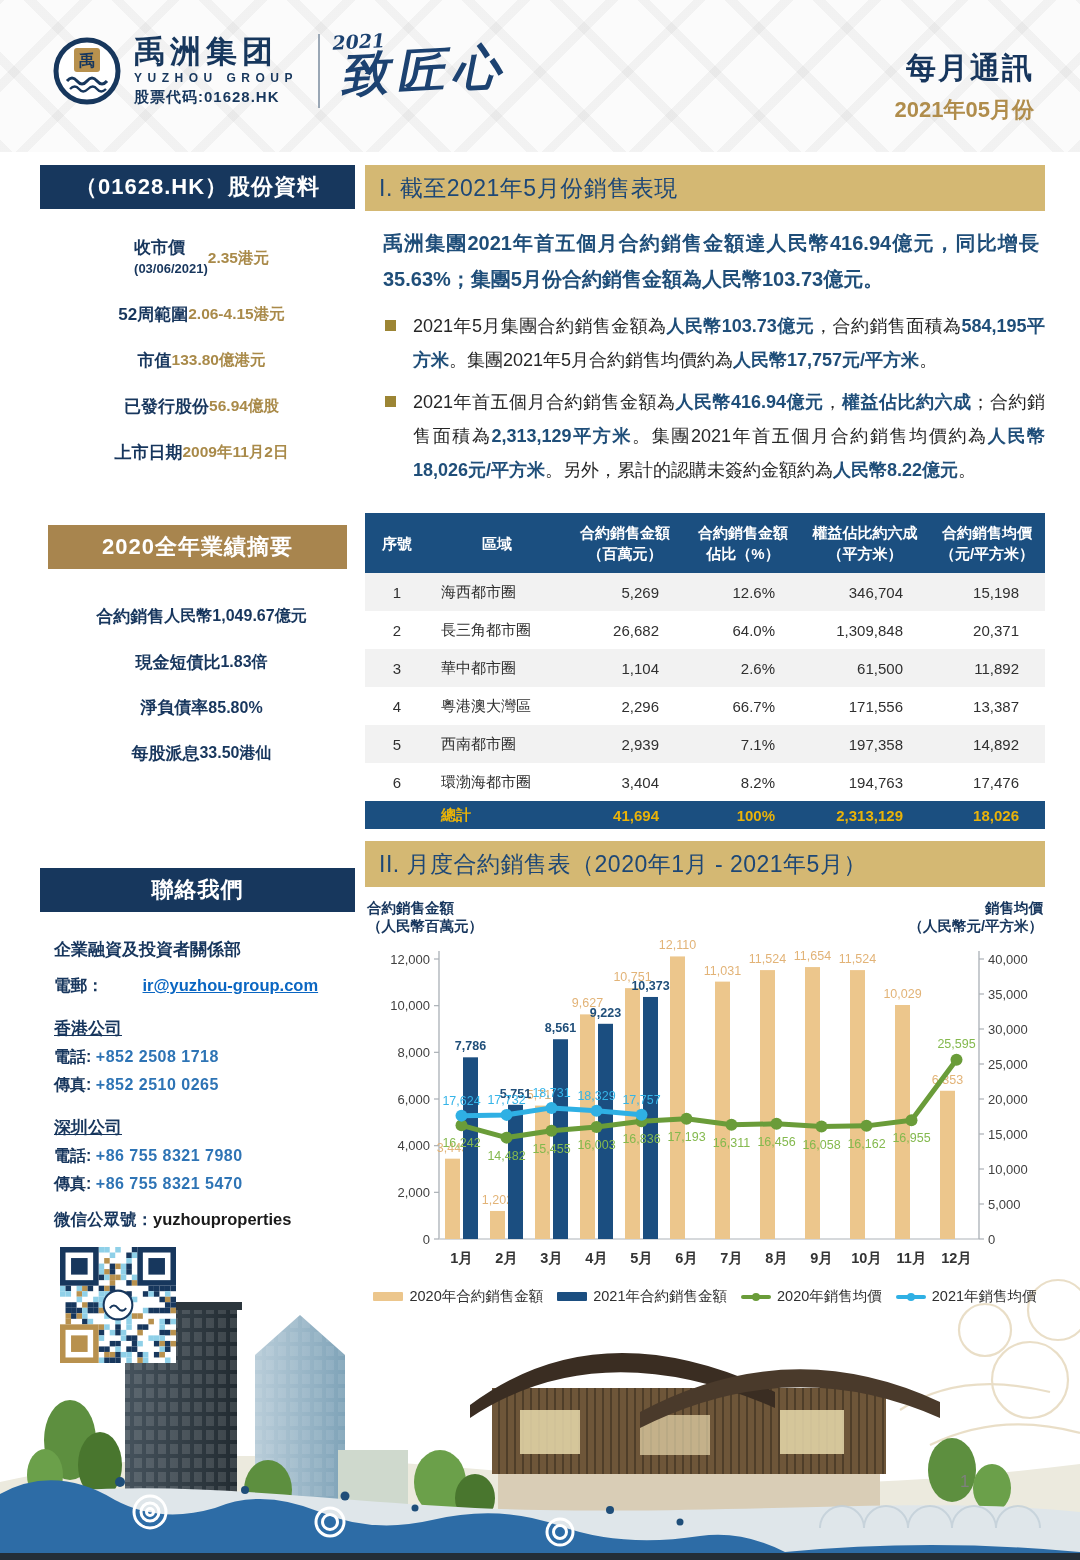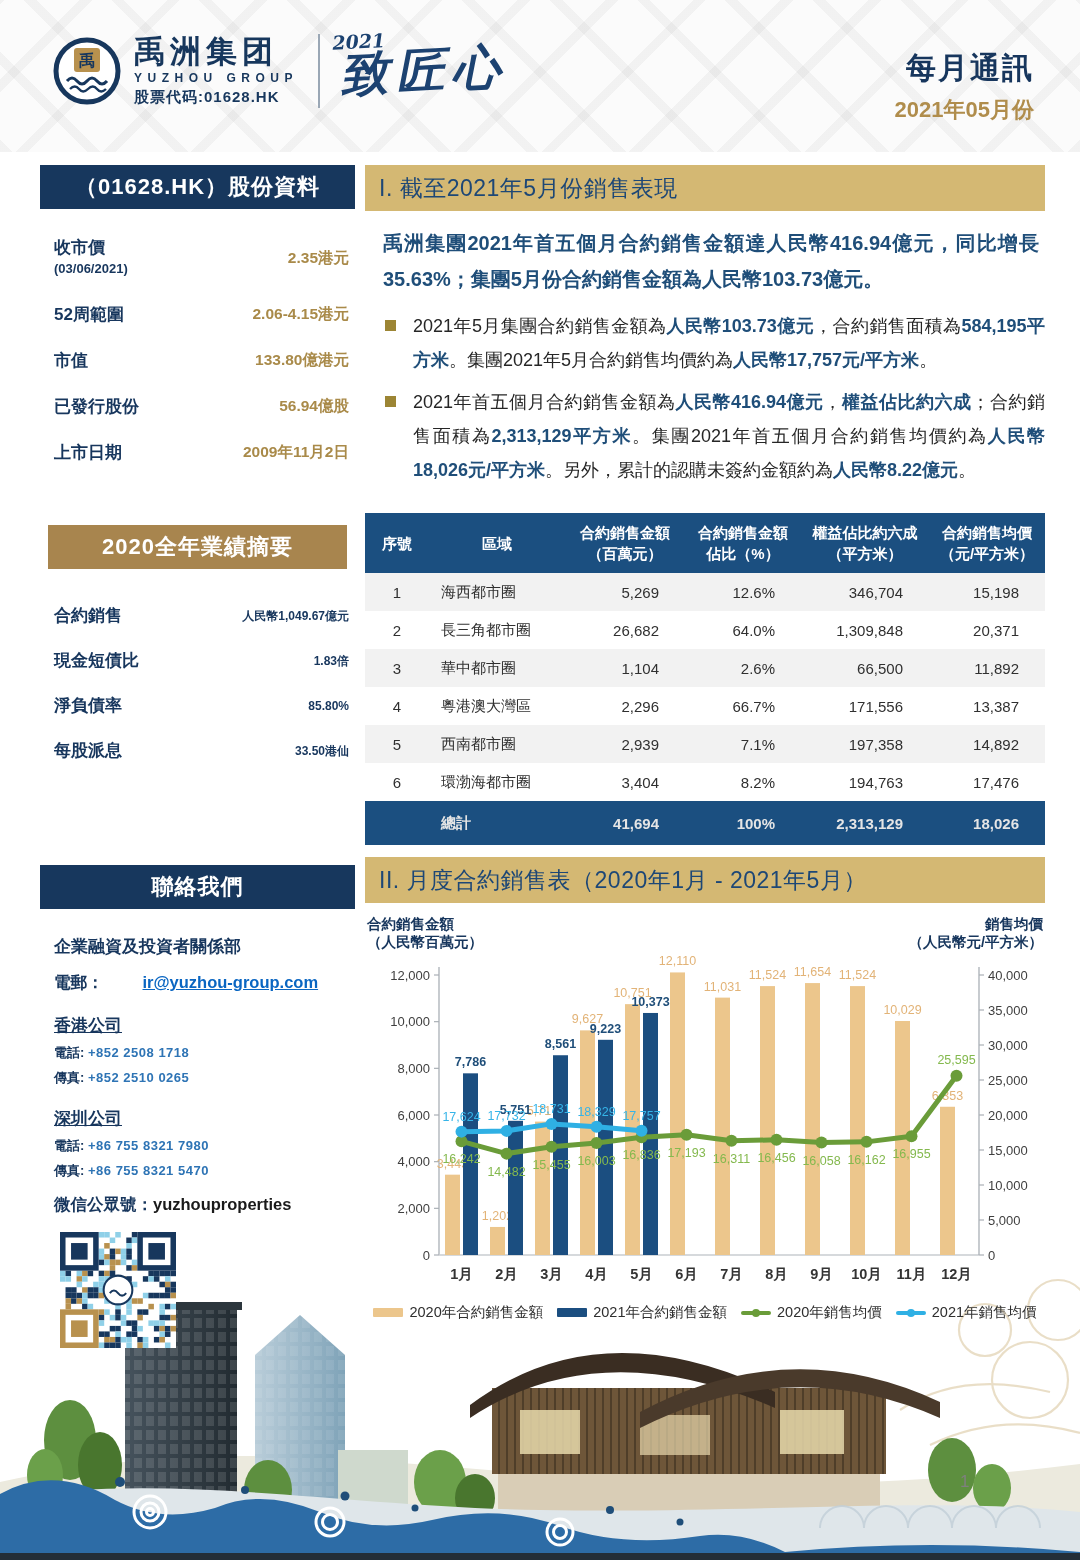--- a/index.html
+++ b/index.html
@@ -27,33 +27,33 @@
   .issue-title{font-size:30px;font-weight:bold;color:#17365d;letter-spacing:2px;}
   .issue-period{font-size:22px;font-weight:bold;color:#b08d4c;margin-top:6px;}
   
   .sidebar{position:absolute;left:40px;top:160px;width:315px;z-index:2;}
   .main{position:absolute;left:365px;top:160px;width:680px;z-index:2;}
   .panel-head{height:44px;line-height:44px;text-align:center;color:#fff;font-size:22px;
     font-weight:bold;letter-spacing:1px;}
   .panel-head.navy{background:#17375d;}
   .panel-head.gold{background:#a8854e;}
   .p-rows{padding:4px 6px 0 14px;}
-  .p-row{display:flex;justify-content:space-between;align-items:center;margin-top:25px;}
+  .p-row{display:flex;justify-content:center;align-items:center;margin-top:25px;}
   .p-lbl{font-size:17px;font-weight:bold;color:#17365d;line-height:20px;}
   .p-sub{font-size:13px;}
   .p-val{font-size:15.5px;font-weight:bold;color:#a98a49;text-align:right;white-space:nowrap;}
-  .p-val.navyval{color:#17365d;font-size:12px;}
+  .p-val.navyval{color:#17365d;font-size:16px;}
   
   .contact-body{padding:2px 0 0 14px;}
   .c-dept{font-size:17px;font-weight:bold;color:#17365d;margin-top:24px;}
   .c-line{margin-top:14px;font-size:16.5px;}
   .c-lbl{font-weight:bold;color:#17365d;}
   .c-mail{color:#0a66c2;font-weight:bold;text-decoration:underline;cursor:pointer;padding-left:39px;}
   .c-sub{margin-top:20px;font-size:17px;font-weight:bold;color:#17365d;text-decoration:underline;}
-  .c-tight{margin-top:7px;font-size:13px;}
+  .c-tight{margin-top:7px;font-size:16px;}
   .c-num{color:#2e74b5;font-weight:bold;letter-spacing:.5px;}
   .c-wechat{font-weight:bold;color:#1a1a1a;}
   .qr-wrap{margin:16px 0 0 6px;}
   
   .banner{height:46px;line-height:46px;background:#d4b873;color:#1d4776;font-size:23px;
     font-weight:normal;padding-left:14px;letter-spacing:.5px;}
   .banner.b1{margin-top:5px;}
   .banner.b2{margin-top:12px;}
   .lead{margin:14px 6px 0 18px;font-size:20px;font-weight:bold;color:#1f4e79;line-height:36px;
     text-align:justify;}
@@ -65,21 +65,21 @@
   .bullets .hl{color:#1f4e79;font-weight:bold;}
   
   table.sales{width:680px;border-collapse:collapse;margin-top:26px;table-layout:fixed;}
   table.sales th{background:#1b4f80;color:#fff;font-size:15px;font-weight:bold;
     padding:9px 4px;line-height:21px;vertical-align:middle;}
   table.sales td{font-size:15px;color:#303030;height:38px;padding:0 4px;}
   table.sales tbody tr:nth-child(odd){background:#f2f2f2;}
   table.sales td.c{text-align:center;}
   table.sales td.l{text-align:left;padding-left:12px;}
   table.sales td.r{text-align:right;padding-right:26px;}
-  table.sales tr.total td{background:#1b4f80;color:#e5e5e5;font-weight:bold;height:44px;}
+  table.sales tr.total td{background:#1b4f80;color:#eab308;font-weight:bold;height:28px;}
   
   .chart{margin-top:8px;}
   .axis-titles{display:flex;justify-content:space-between;align-items:flex-end;height:40px;
     padding:0 2px;}
   .axis-title{font-size:14.5px;font-weight:bold;color:#17365d;line-height:18px;}
   .axis-title.right{text-align:right;}
   .legend{display:flex;justify-content:center;align-items:center;gap:14px;margin-top:2px;}
   .legend-item{display:flex;align-items:center;gap:6px;font-size:14.5px;color:#2f2f2f;}
   .sw-bar{width:30px;height:9px;border-radius:1px;}
   .sw-line{position:relative;width:30px;height:10px;}
@@ -424,21 +424,21 @@
             <td class="r">26,682</td>
             <td class="r">64.0%</td>
             <td class="r">1,309,848</td>
             <td class="r">20,371</td>
           </tr>
           <tr>
             <td class="c">3</td>
             <td class="l">華中都市圈</td>
             <td class="r">1,104</td>
             <td class="r">2.6%</td>
-            <td class="r">66,500</td>
+            <td class="r">61,500</td>
             <td class="r">11,892</td>
           </tr>
           <tr>
             <td class="c">4</td>
             <td class="l">粵港澳大灣區</td>
             <td class="r">2,296</td>
             <td class="r">66.7%</td>
             <td class="r">171,556</td>
             <td class="r">13,387</td>
           </tr>

